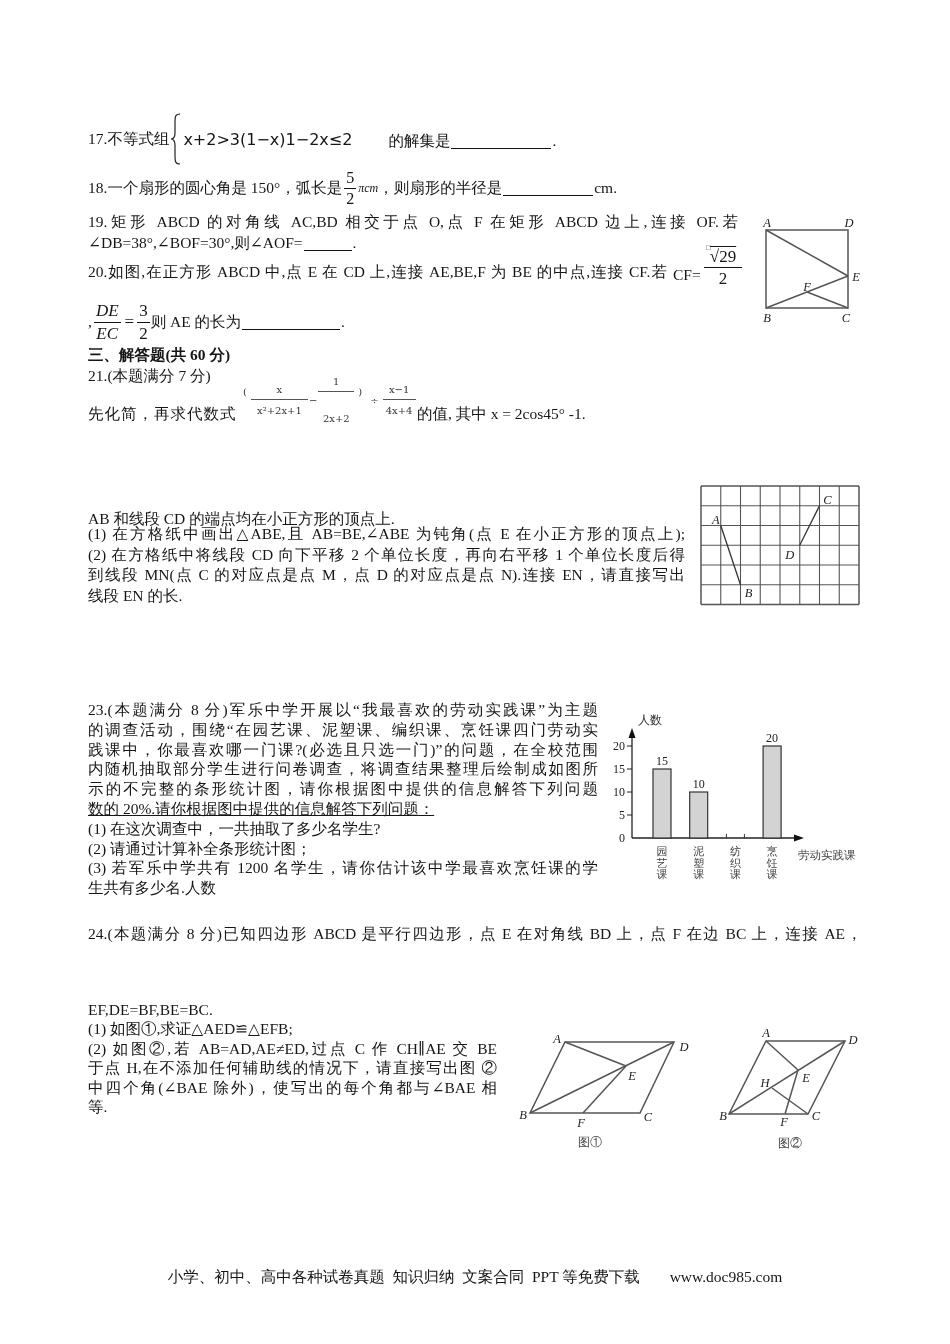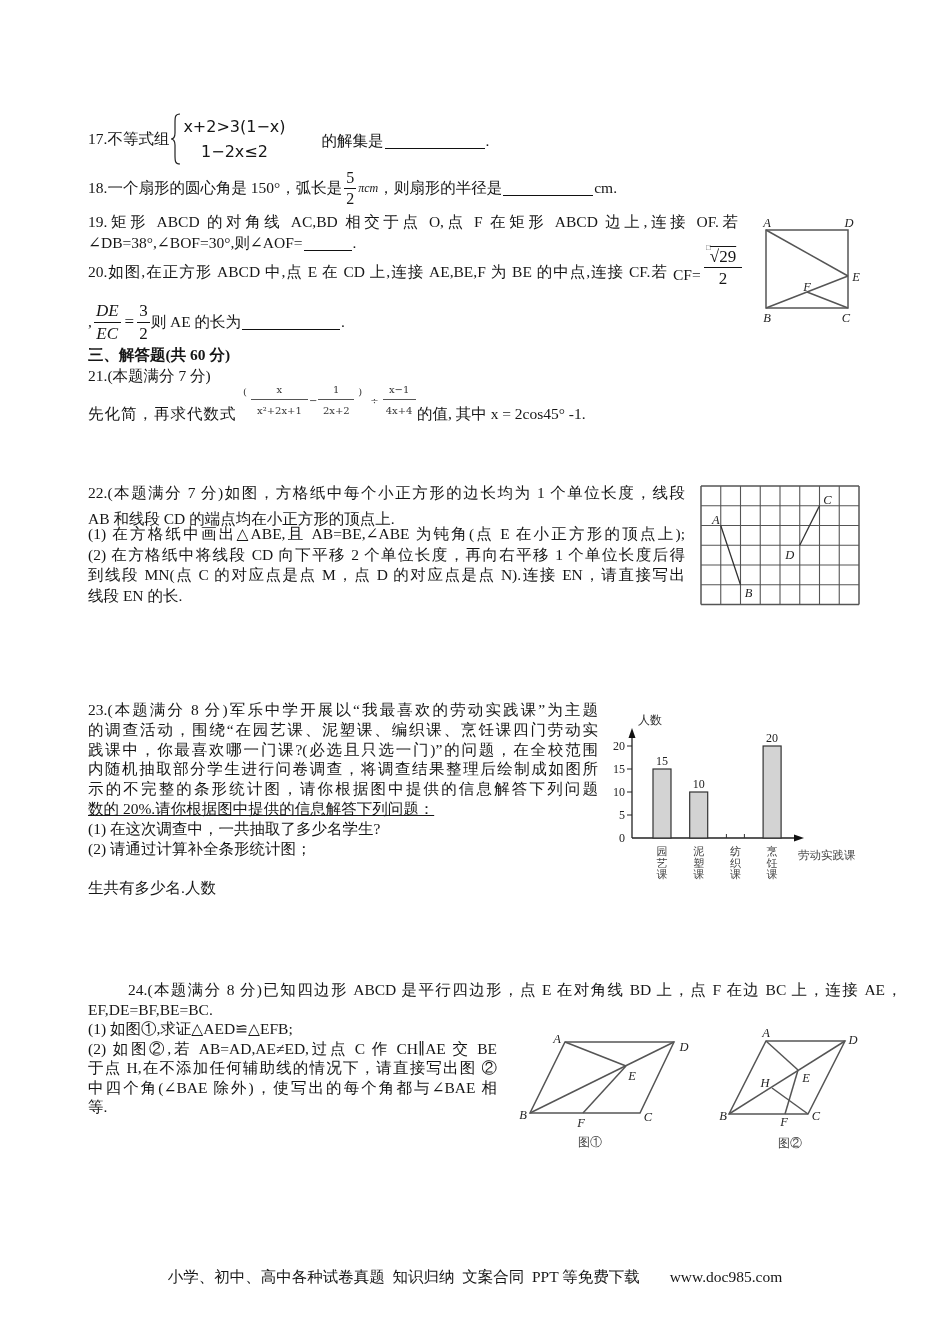--- a/index.html
+++ b/index.html
@@ -26,21 +26,21 @@
 </head>
 <body>
 
 <div id="page">
 
   <div class="row" style="left:88px;top:113px;height:52px;">
     <span>17.不等式组</span>
     <svg width="12" height="52" style="margin:0 1px 0 1px;">
       <path d="M10,1 C5,1 5,4 5,10 L5,20 C5,24 3,26 1,26 C3,26 5,28 5,32 L5,42 C5,48 5,51 10,51" stroke="#222" stroke-width="1.2" fill="none"></path>
     </svg>
-    <span class="math" style="display:flex;flex-direction:column;align-items:center;font-size:16px;line-height:25px;">
+    <span class="math" style="display:flex;flex-direction:row;align-items:center;font-size:16px;line-height:25px;">
       <span>x+2&gt;3(1−x)</span>
       <span>1−2x≤2</span>
     </span>
     <span style="margin-left:3px;margin-top:4px;padding-left:33px;">的解集是</span>
     <span class="blank" style="width:100px;margin-top:4px;"></span>
     <span style="margin-top:4px;">.</span>
   </div>
 
   <div class="row" style="left:88px;top:168px;height:40px;">
     <span>18.一个扇形的圆心角是 150°，弧长是</span>
@@ -105,32 +105,31 @@
   <div class="ln" style="left:88px;top:404px;letter-spacing:1px;">先化简，再求代数式</div>
   <div class="formula" style="left:243px;top:382px;height:36px;">
     <span style="align-self:flex-start;margin-top:4px;margin-right:4px;">(</span>
     <span class="frac" style="min-width:57px;">
       <span class="num" style="padding-bottom:4px;">x</span>
       <span class="den" style="padding-top:5px;">x²+2x+1</span>
     </span>
     <span style="margin:0 1px;">−</span>
     <span class="frac" style="min-width:36px;">
       <span class="num" style="padding-bottom:4px;">1</span>
-      <span class="den" style="padding-top:5px;">2x+2</span>
+      <span class="den" style="padding-top:21px;">2x+2</span>
     </span>
     <span style="align-self:flex-start;margin-top:4px;margin-left:4px;">)</span>
     <span style="margin:0 4px 0 8px;">÷</span>
     <span class="frac" style="min-width:33px;">
       <span class="num" style="padding-bottom:4px;">x−1</span>
       <span class="den" style="padding-top:5px;">4x+4</span>
     </span>
   </div>
   <div class="ln" style="left:417px;top:404px;">的值, 其中 x = 2cos45° -1.</div>
 
-  <div class="ln jf" style="left:88px;top:483px;width:597px;">22.(本题满分 7 分)如图，方格纸中每个小正方形的边长均为 1 个单位长度，线段</div>
   <div class="ln" style="left:88px;top:509px;">AB 和线段 CD 的端点均在小正方形的顶点上.</div>
   <div class="ln jf" style="left:88px;top:524px;width:597px;">(1) 在方格纸中画出△ABE,且 AB=BE,∠ABE 为钝角(点 E 在小正方形的顶点上);</div>
   <div class="ln jf" style="left:88px;top:544.5px;width:597px;">(2) 在方格纸中将线段 CD 向下平移 2 个单位长度，再向右平移 1 个单位长度后得</div>
   <div class="ln jf" style="left:88px;top:565px;width:597px;">到线段 MN(点 C 的对应点是点 M，点 D 的对应点是点 N).连接 EN，请直接写出</div>
   <div class="ln" style="left:88px;top:585.5px;">线段 EN 的长.</div>
 
   <svg class="fig" id="grid-svg" style="position:absolute;left:700px;top:485px;" width="170" height="125">
       <line x1="1" y1="1" x2="1" y2="119.5" style="stroke:#555;stroke-width:1.5"></line>
       <line x1="20.75" y1="1" x2="20.75" y2="119.5" style="stroke:#555;stroke-width:1.1"></line>
       <line x1="40.5" y1="1" x2="40.5" y2="119.5" style="stroke:#555;stroke-width:1.1"></line>
@@ -156,20 +155,21 @@
     </svg>
 
   <div class="ln jf" style="left:88px;top:700px;width:510px;">23.(本题满分 8 分)军乐中学开展以“我最喜欢的劳动实践课”为主题</div>
   <div class="ln jf" style="left:88px;top:719.8px;width:510px;">的调查活动，围绕“在园艺课、泥塑课、编织课、烹饪课四门劳动实</div>
   <div class="ln jf" style="left:88px;top:759.4px;width:510px;">内随机抽取部分学生进行问卷调查，将调查结果整理后绘制成如图所</div>
   <div class="ln jf" style="left:88px;top:739.6px;width:510px;">践课中，你最喜欢哪一门课?(必选且只选一门)”的问题，在全校范围</div>
   <div class="ln jf" style="left:88px;top:779.2px;width:510px;">示的不完整的条形统计图，请你根据图中提供的信息解答下列问题</div>
   <div class="ln" style="left:88px;top:799px;text-decoration:underline;">数的 20%.请你根据图中提供的信息解答下列问题：</div>
   <div class="ln" style="left:88px;top:818.8px;">(1) 在这次调查中，一共抽取了多少名学生?</div>
   <div class="ln" style="left:88px;top:838.6px;">(2) 请通过计算补全条形统计图；</div>
+  <div class="ln jf" style="left:88px;top:858.4px;width:510px;">(3) 若军乐中学共有 1200 名学生，请你估计该中学最喜欢烹饪课的学</div>
   <div class="ln" style="left:88px;top:878.2px;">生共有多少名.人数</div>
 
   <svg id="chart-svg" style="position:absolute;left:600px;top:700px;" width="270" height="190">
       <line x1="32" y1="138" x2="32" y2="36" stroke="#222" stroke-width="1.3"></line>
       <path d="M28.5 38 L32 28 L35.5 38 Z" fill="#111"></path>
       <line x1="32" y1="138" x2="196" y2="138" stroke="#222" stroke-width="1.3"></line>
       <path d="M194 134.5 L204 138 L194 141.5 Z" fill="#111"></path>
       <text x="38" y="24" font-size="12" fill="#333">人数</text>
       <text x="198" y="159" font-size="11.5" fill="#444">劳动实践课</text>
       <text x="25" y="142" text-anchor="end" font-size="12" fill="#222">0</text>
@@ -188,21 +188,21 @@
       <text x="98.7" y="88" text-anchor="middle" font-size="12" fill="#222">10</text>
       <text text-anchor="middle" font-size="11" fill="#444"><tspan x="98.7" y="155">泥</tspan><tspan x="98.7" y="166.5">塑</tspan><tspan x="98.7" y="178">课</tspan></text>
       <line x1="126.4" y1="138" x2="126.4" y2="134" stroke="#333" stroke-width="1"></line>
       <line x1="144.4" y1="138" x2="144.4" y2="134" stroke="#333" stroke-width="1"></line>
       <text text-anchor="middle" font-size="11" fill="#444"><tspan x="135.4" y="155">纺</tspan><tspan x="135.4" y="166.5">织</tspan><tspan x="135.4" y="178">课</tspan></text>
       <rect x="163.10000000000002" y="46" width="18" height="92" fill="#d3d3d3" stroke="#333" stroke-width="1.2"></rect>
       <text x="172.10000000000002" y="42" text-anchor="middle" font-size="12" fill="#222">20</text>
       <text text-anchor="middle" font-size="11" fill="#444"><tspan x="172.10000000000002" y="155">烹</tspan><tspan x="172.10000000000002" y="166.5">饪</tspan><tspan x="172.10000000000002" y="178">课</tspan></text>
     </svg>
 
-  <div class="ln jf" style="left:88px;top:980px;width:774px;margin-left:40px;">24.(本题满分 8 分)已知四边形 ABCD 是平行四边形，点 E 在对角线 BD 上，点 F 在边 BC 上，连接 AE，</div>
+  <div class="ln jf" style="left:88px;top:924px;width:774px;">24.(本题满分 8 分)已知四边形 ABCD 是平行四边形，点 E 在对角线 BD 上，点 F 在边 BC 上，连接 AE，</div>
   <div class="ln" style="left:88px;top:999.5px;">EF,DE=BF,BE=BC.</div>
   <div class="ln" style="left:88px;top:1019px;">(1)  如图①,求证△AED≌△EFB;</div>
   <div class="ln jf" style="left:88px;top:1038.5px;width:409px;">(2)  如图②,若 AB=AD,AE≠ED,过点 C 作 CH∥AE 交 BE</div>
   <div class="ln jf" style="left:88px;top:1058px;width:409px;">于点 H,在不添加任何辅助线的情况下，请直接写出图 ②</div>
   <div class="ln jf" style="left:88px;top:1077.5px;width:409px;">中四个角(∠BAE 除外)，使写出的每个角都与∠BAE 相</div>
   <div class="ln" style="left:88px;top:1097px;">等.</div>
 
   <svg class="fig" style="position:absolute;left:505px;top:1025px;" width="200" height="130">
     <path class="shape" d="M60,17 L169,17 L135,88 L25,88 Z"></path>
     <line x1="25" y1="88" x2="169" y2="17"></line>

